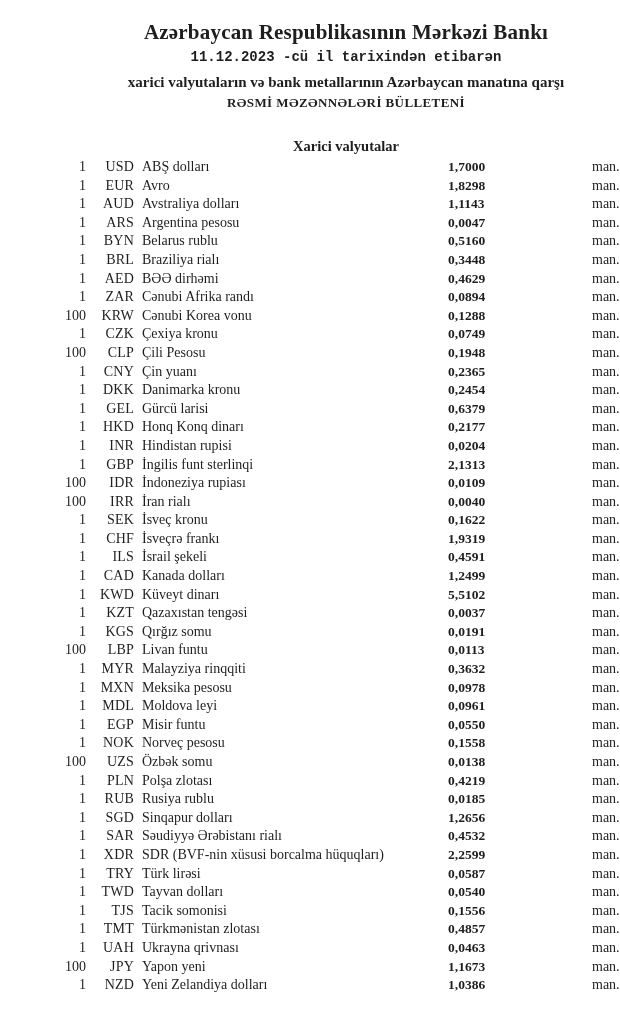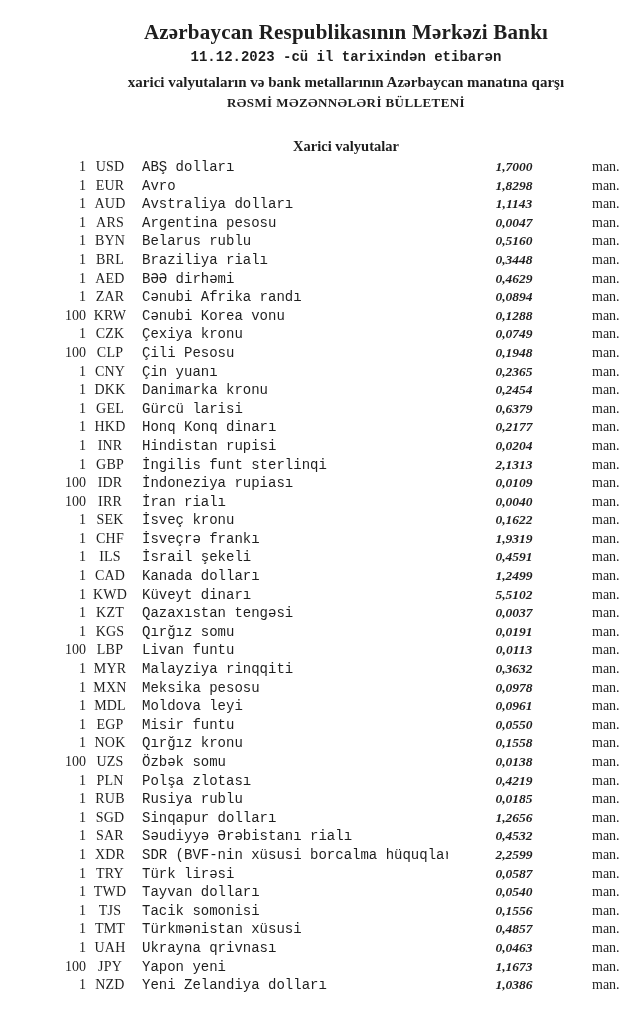--- a/index.html
+++ b/index.html
@@ -26,23 +26,23 @@
   table.rates {
     border-collapse: collapse; table-layout: fixed;
     width: 578px; margin-top: 3px;
   }
   td {
     font-size: 14px; line-height: 18.6px;
     white-space: nowrap; overflow: hidden;
     padding: 0; vertical-align: baseline;
   }
   td.qty  { text-align: right; }
-  td.code { text-align: center; letter-spacing: 0.2px; }
-  td.name { padding-left: 8px; font-family: Liberation Mono, monospace; }
-  td.rate { text-align: center; font-weight: bold; font-style: italic; font-size: 13.5px; margin-top: 20px; }
+  td.code { text-align: right; letter-spacing: 0.2px; }
+  td.name { padding-left: 8px; }
+  td.rate { text-align: left; font-weight: bold; font-size: 13.5px; margin-top: 20px; }
   td.unit { padding-left: 12px; }
 </style>
 </head>
 <body>
 
 <div class="page">
 
   <div class="doc-header">
     <div class="doc-title">Azərbaycan Respublikasının Mərkəzi Bankı</div>
     <div class="doc-date">11.12.2023 -cü il tarixindən etibarən</div>
@@ -305,21 +305,21 @@
       <td class="qty">1</td>
       <td class="code">EGP</td>
       <td class="name">Misir funtu</td>
       <td class="rate">0,0550</td>
       <td class="unit">man.</td>
     </tr>
 
     <tr>
       <td class="qty">1</td>
       <td class="code">NOK</td>
-      <td class="name">Qırğız kronu</td>
+      <td class="name">Norveç pesosu</td>
       <td class="rate">0,1558</td>
       <td class="unit">man.</td>
     </tr>
 
     <tr>
       <td class="qty">100</td>
       <td class="code">UZS</td>
       <td class="name">Özbək somu</td>
       <td class="rate">0,0138</td>
       <td class="unit">man.</td>
@@ -385,21 +385,21 @@
       <td class="qty">1</td>
       <td class="code">TJS</td>
       <td class="name">Tacik somonisi</td>
       <td class="rate">0,1556</td>
       <td class="unit">man.</td>
     </tr>
 
     <tr>
       <td class="qty">1</td>
       <td class="code">TMT</td>
-      <td class="name">Türkmənistan xüsusi</td>
+      <td class="name">Türkmənistan zlotası</td>
       <td class="rate">0,4857</td>
       <td class="unit">man.</td>
     </tr>
 
     <tr>
       <td class="qty">1</td>
       <td class="code">UAH</td>
       <td class="name">Ukrayna qrivnası</td>
       <td class="rate">0,0463</td>
       <td class="unit">man.</td>

